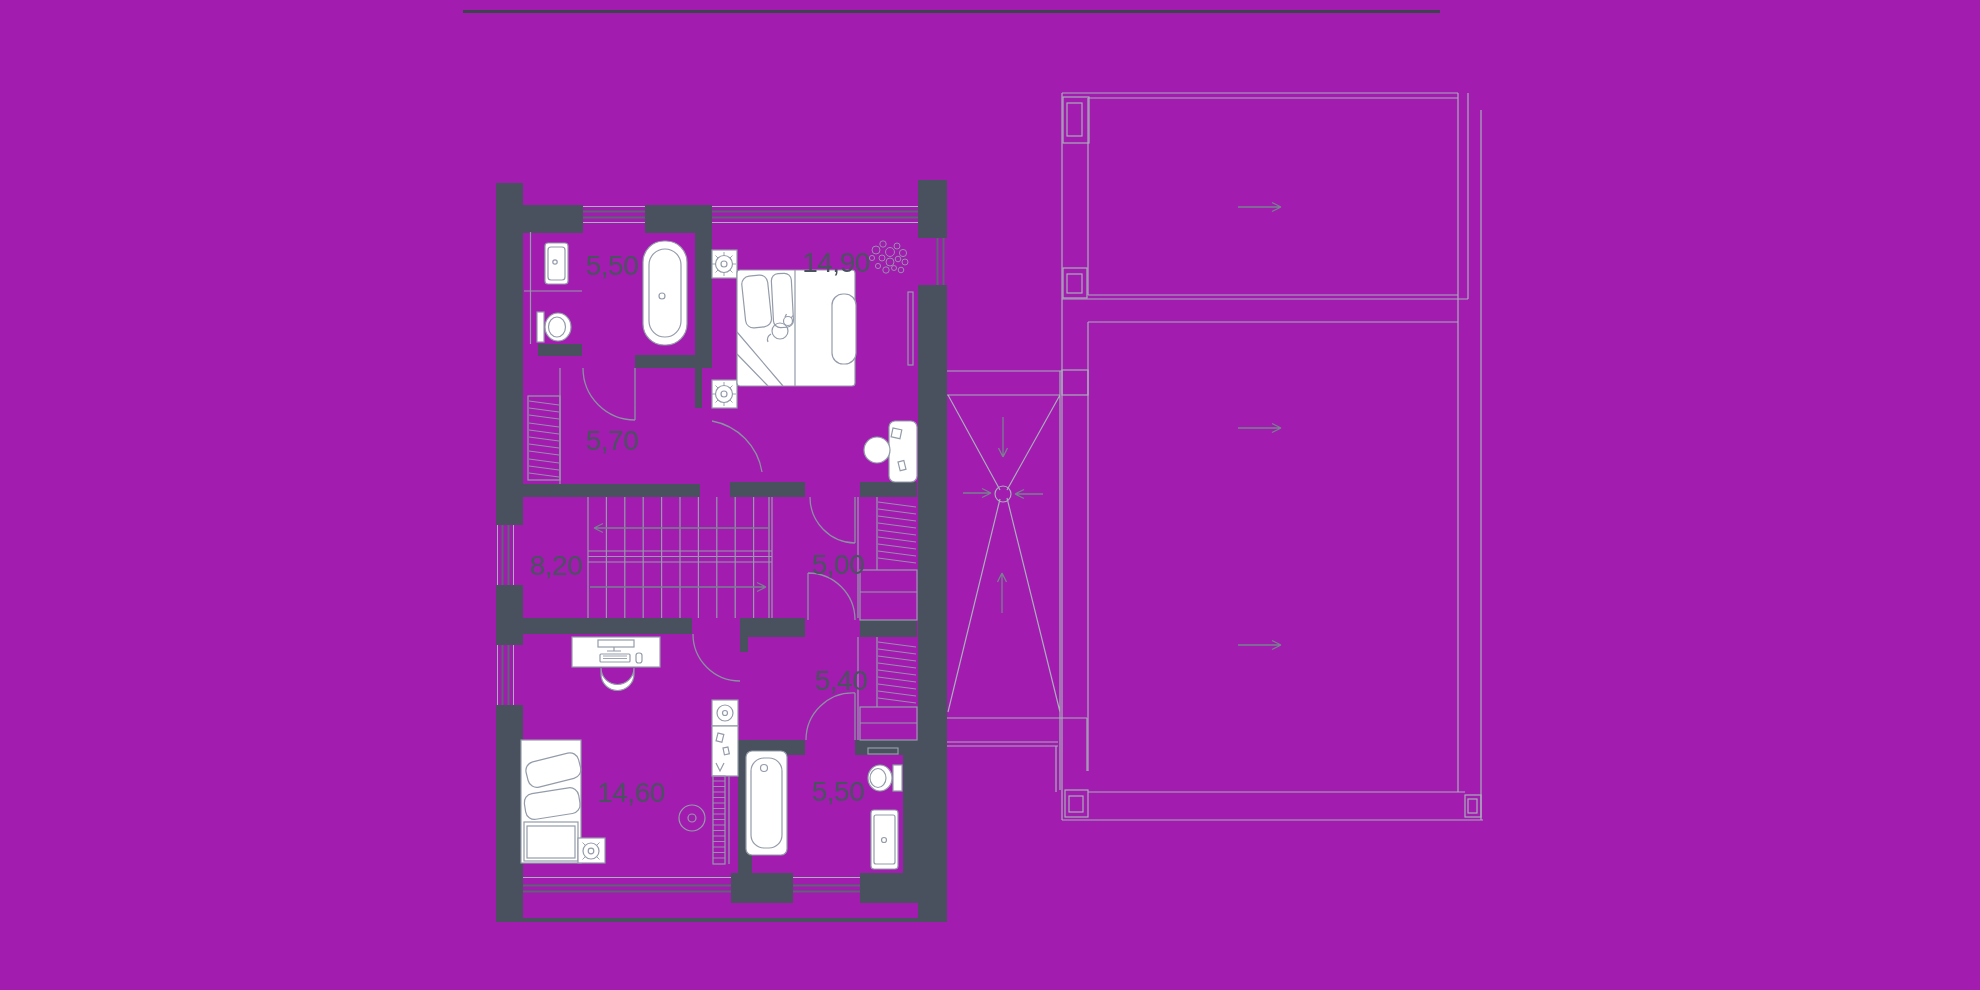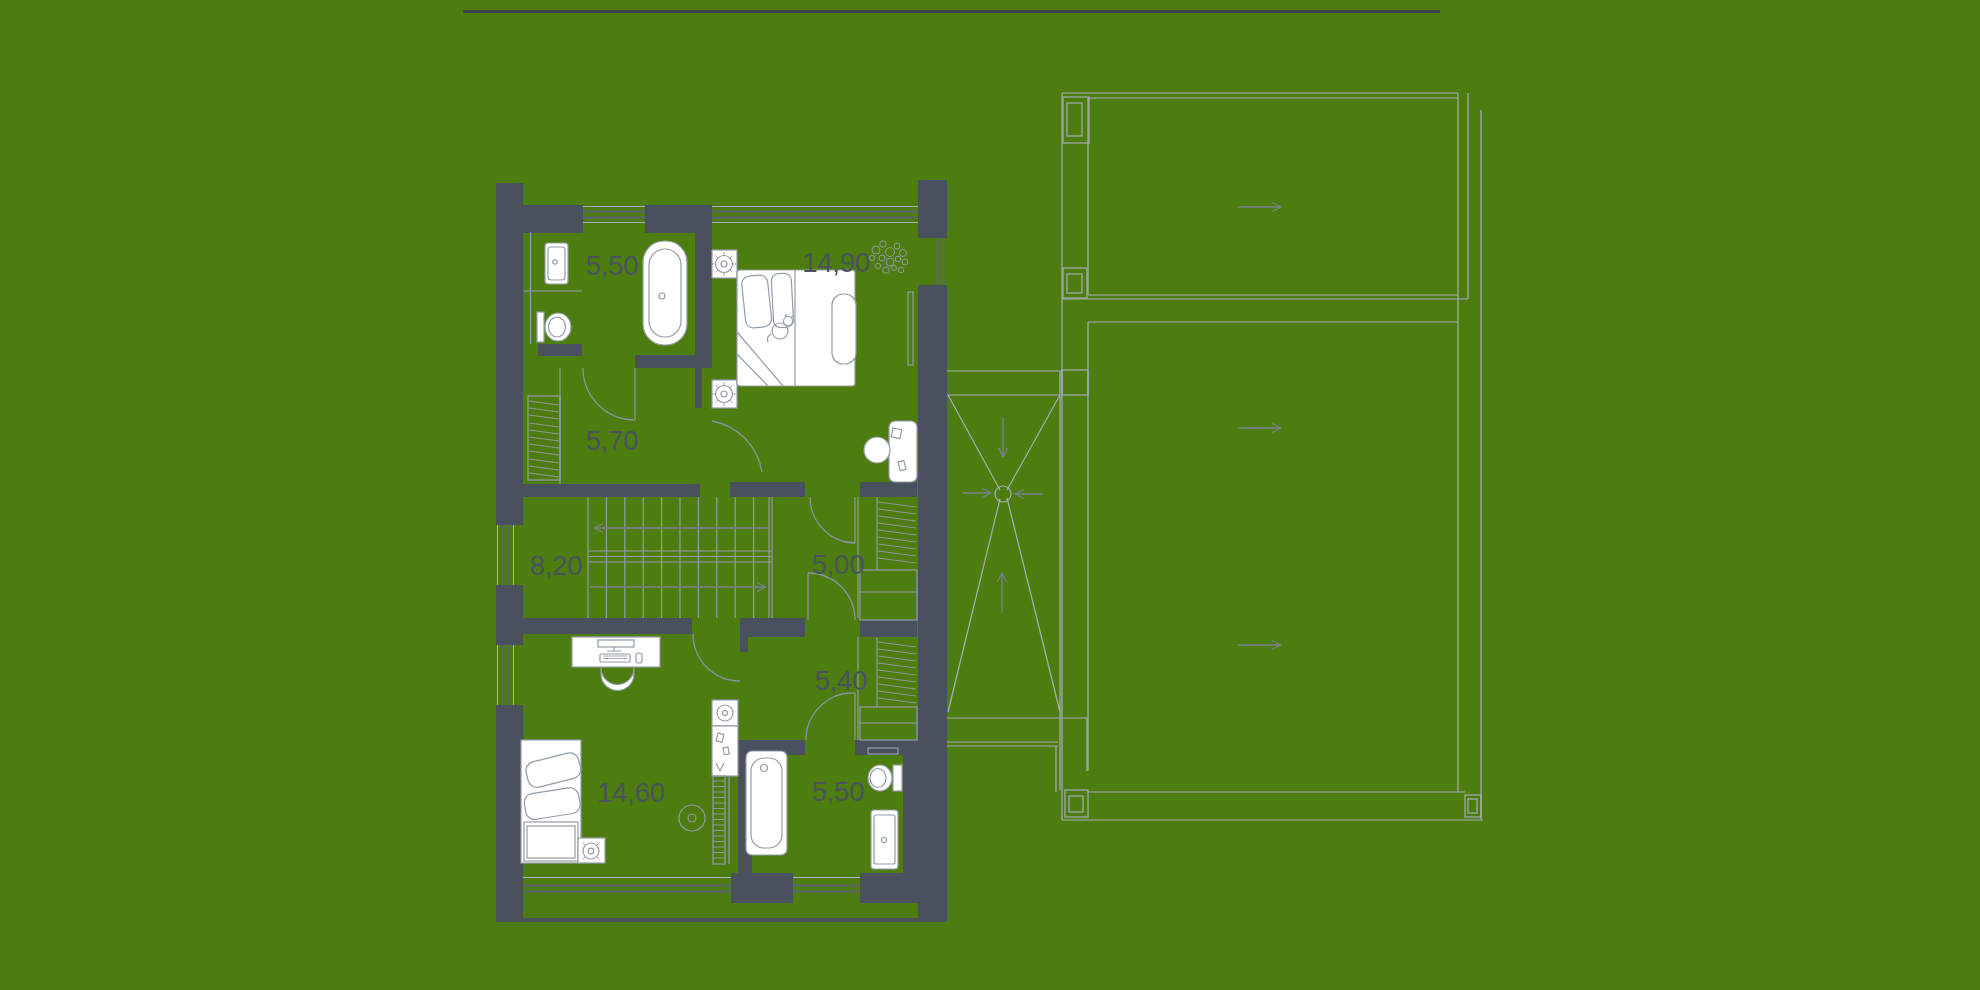--- a/index.html
+++ b/index.html
@@ -1,16 +1,16 @@
 <!DOCTYPE html>
 <html style="--wall: #49505e; --line: #949caa; --lightline: #aab0bc; --roof: #a8aeba; --door: #8a92a1; --window: #5d6575; --arrow: #78818f; --text: #4a5260; --divider: #3d434d;"><head>
 <meta charset="utf-8">
 <style>
   html,body{margin:0;padding:0;background:#ffffff;}
-  .stage{position:relative;width:1980px;height:990px;background:#4d7c0f;overflow:hidden;
+  .stage{position:relative;width:1980px;height:990px;background:#a21caf;overflow:hidden;
          font-family:"Liberation Sans", sans-serif;}
   svg{position:absolute;left:0;top:0;}
   .hdr{fill:var(--divider);}
   .wall{fill:var(--wall);stroke:none;}
   .furn{stroke:var(--line);stroke-width:1.2;fill:none;}
   .furnf{stroke:var(--line);stroke-width:1.2;fill:#ffffff;}
   .hatch{stroke:var(--line);stroke-width:0.9;fill:none;}
   .door{stroke:var(--door);stroke-width:1.3;fill:none;}
   .win{stroke:var(--window);stroke-width:2;fill:none;}
   .winlt{stroke:var(--lightline);stroke-width:1;fill:none;}

